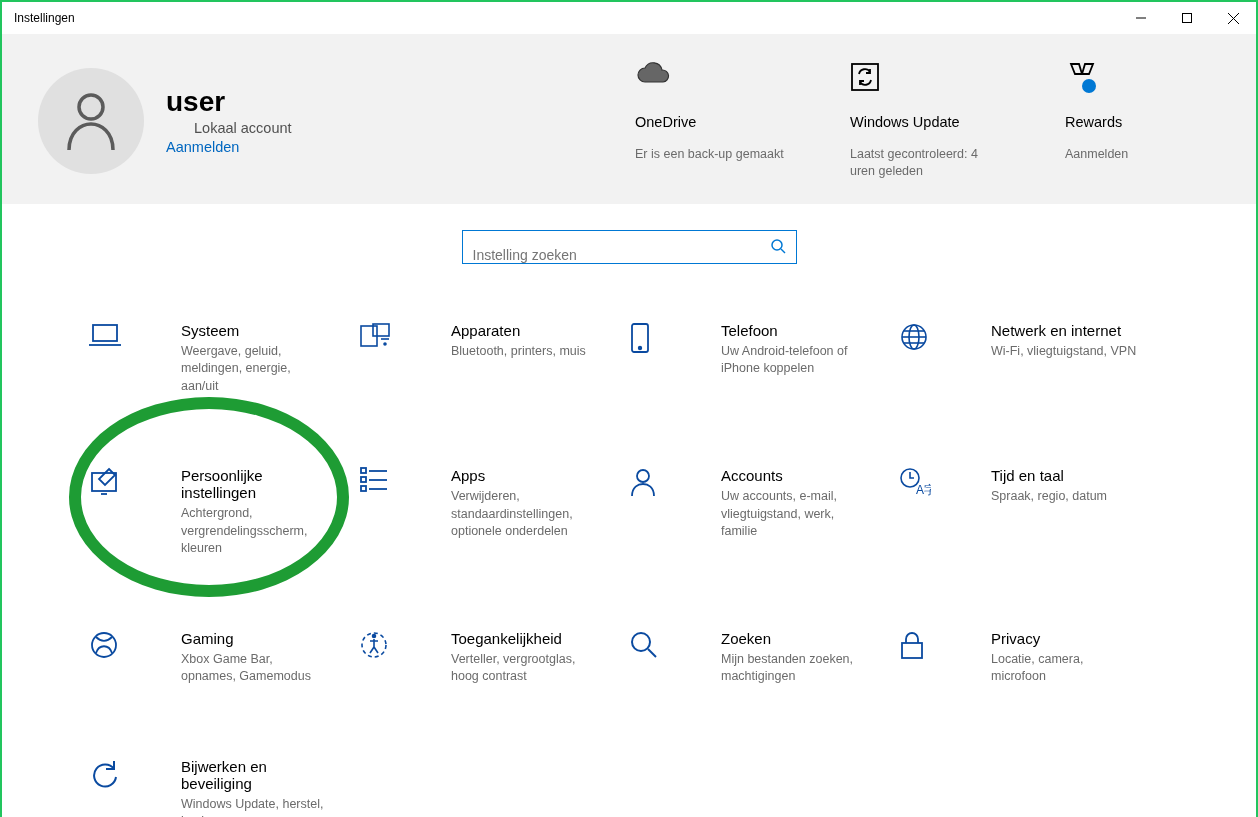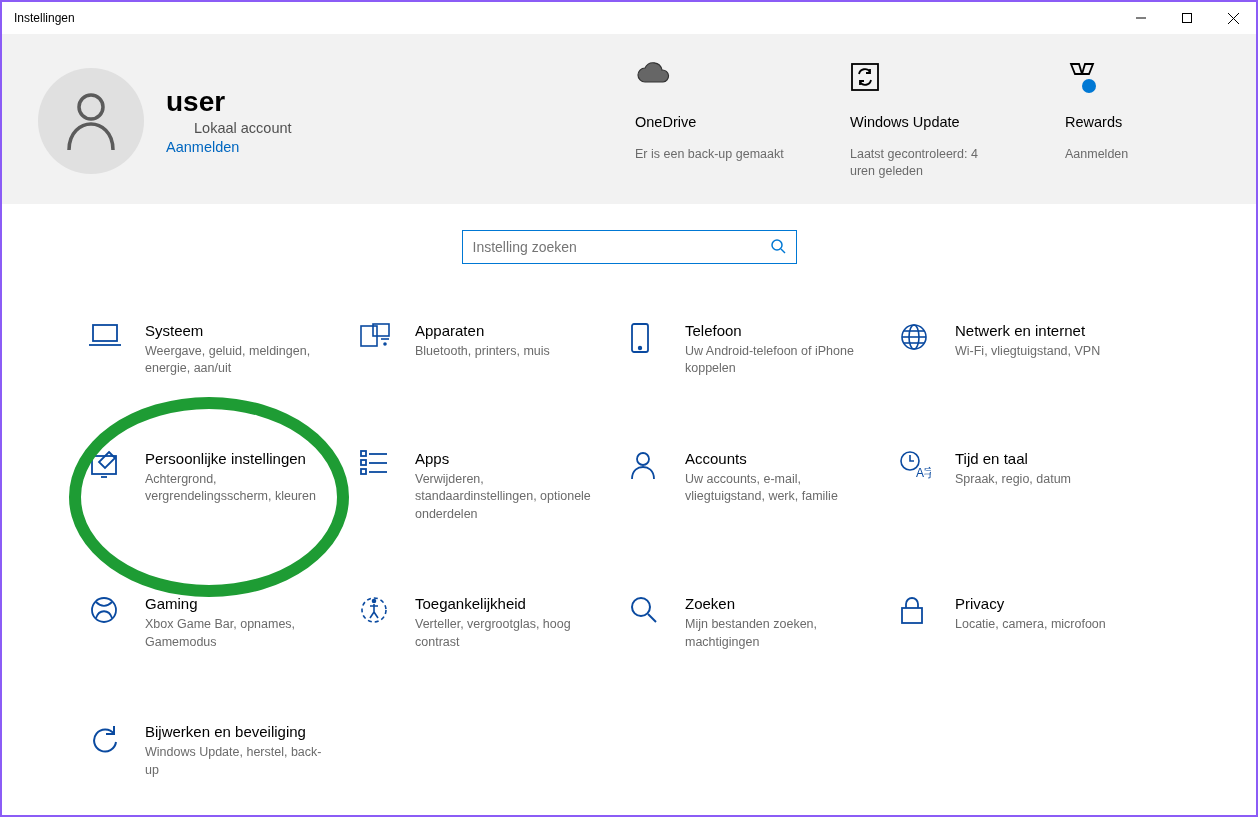--- a/index.html
+++ b/index.html
@@ -1,17 +1,17 @@
 <!DOCTYPE html>
 <html><head>
 <meta charset="utf-8">
 <style>
   * { box-sizing: border-box; margin: 0; padding: 0; }
   html, body { width: 1258px; height: 817px; font-family: "Segoe UI", Arial, sans-serif; }
-  .outer-frame { width: 1258px; height: 817px; border: 2px solid #8b5cf6; background: #fff; position: relative; }
+  .outer-frame { width: 1258px; height: 817px; border: 2px solid #22c55e; background: #fff; position: relative; }
   .titlebar { height: 32px; background: #fff; display: flex; align-items: center; padding-left: 12px; position: relative; }
   .titlebar .title { font-size: 12px; color: #000; }
   .win-controls { position: absolute; right: 0; top: 0; height: 32px; display: flex; }
   .win-btn { width: 46px; height: 32px; display:flex; align-items:center; justify-content:center; }
   .win-btn svg { display:block; }
 
   .header-band { background: #f2f2f2; display:flex; padding: 28px 36px 24px 36px; gap: 30px;}
   .user-block { display:flex; align-items:center; gap: 22px; flex: 0 0 480px; }
   .avatar-circle { width: 106px; height: 106px; border-radius: 50%; background: #e0e0e0; display:flex; align-items:center; justify-content:center;}
   .user-text { display:flex; flex-direction:column;justify-content:flex-end; }
@@ -20,28 +20,28 @@
   .user-link { font-size: 14.5px; color:#0067c0; margin-top:3px; cursor:pointer;}
 
   .header-tiles { margin-left:auto; display:flex; gap: 60px; }
   .tile { width: 155px; }
   .tile-ic { height: 40px; display:flex; align-items:flex-start; }
   .tile-title { font-size: 14.5px; color:#000; margin-top: 12px;}
   .tile-sub   { font-size: 12.5px; color:#6b6b6b; line-height:1.35; margin-top:16px; }
 
   .content { background:#fff; padding-top: 26px; }
   .search-wrap { display:flex; justify-content:center; }
-  .search-box { width: 335px; height: 34px; border:1px solid #0078d4; display:flex; align-items:center; padding:16px 10px; position:relative;}
+  .search-box { width: 335px; height: 34px; border:1px solid #0078d4; display:flex; align-items:flex-start; padding:16px 10px; position:relative;}
   .search-box input { border:none; outline:none; width: 290px; font-size:14px; background:transparent;}
   .search-box .mag { position:absolute; right:10px; top:7px; }
 
   .grid { display:grid; grid-template-columns: repeat(4, 270px); column-gap:0; row-gap: 72px; width: 1080px; margin: 58px auto 0; position:relative;}
   .cat { display:flex; gap:18px; cursor:pointer; }
   .cat-ic { flex:0 0 38px; display:flex; justify-content:flex-start; }
-  .cat-txt { flex:1; padding-right: 28px;}
+  .cat-txt { flex:1; padding-right: 28px; margin-left: 36px;}
   .cat-title { font-size: 15px; color:#000; }
   .cat-sub  { font-size: 12.5px; color:#6b6b6b; line-height:1.4; margin-top:4px;}
 
   .highlight-ellipse { position:absolute; border: 12px solid #1e9c34; border-radius: 50%; pointer-events:none; }
 </style>
 </head>
 <body>
 
 <div class="outer-frame">
 

